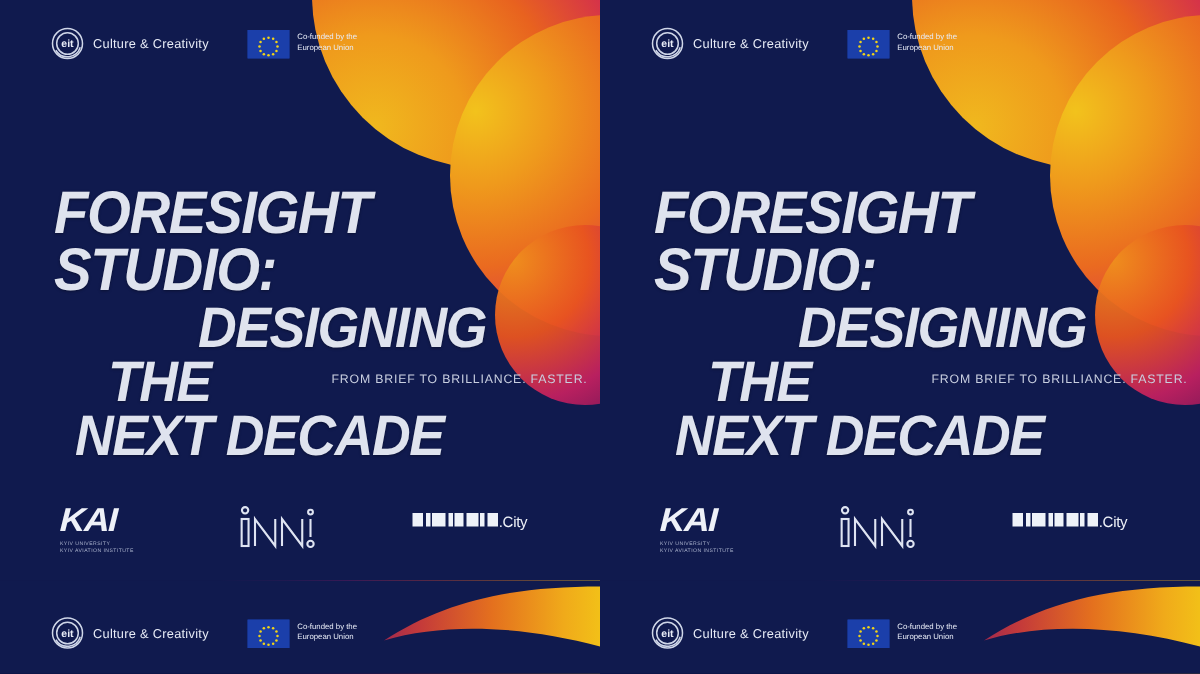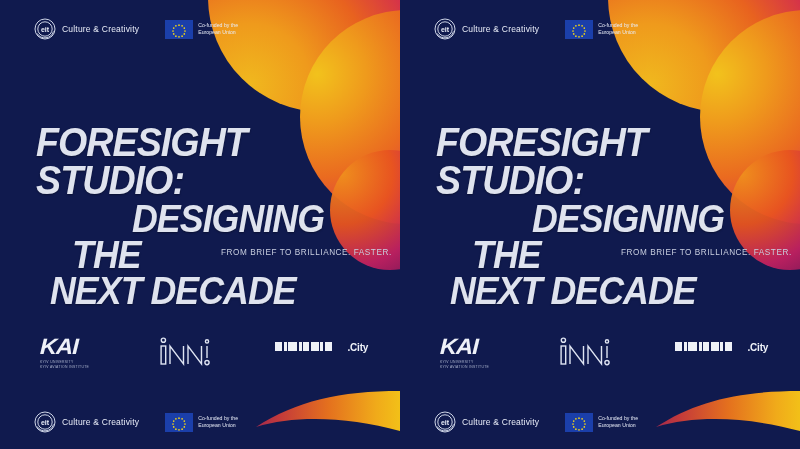--- a/index.html
+++ b/index.html
@@ -249,23 +249,23 @@
     align-items: center;
   }
   .unit-word span.blk {
     display: inline-block;
     background: #eef1f8;
     height: 9px;
   }
   .unit-city {
     color: #eef1f8;
     font-size: 10px;
-    font-weight: 700;
+    font-weight: 400;
     letter-spacing: -.2px;
-    margin-left: 16px;
+    margin-left: 1px;
   }
 
   
   .sekktor {
     position: absolute;
     left: 182px;
     top: 352px;
     z-index: 20;
     width: 186px;
     height: 46px;

